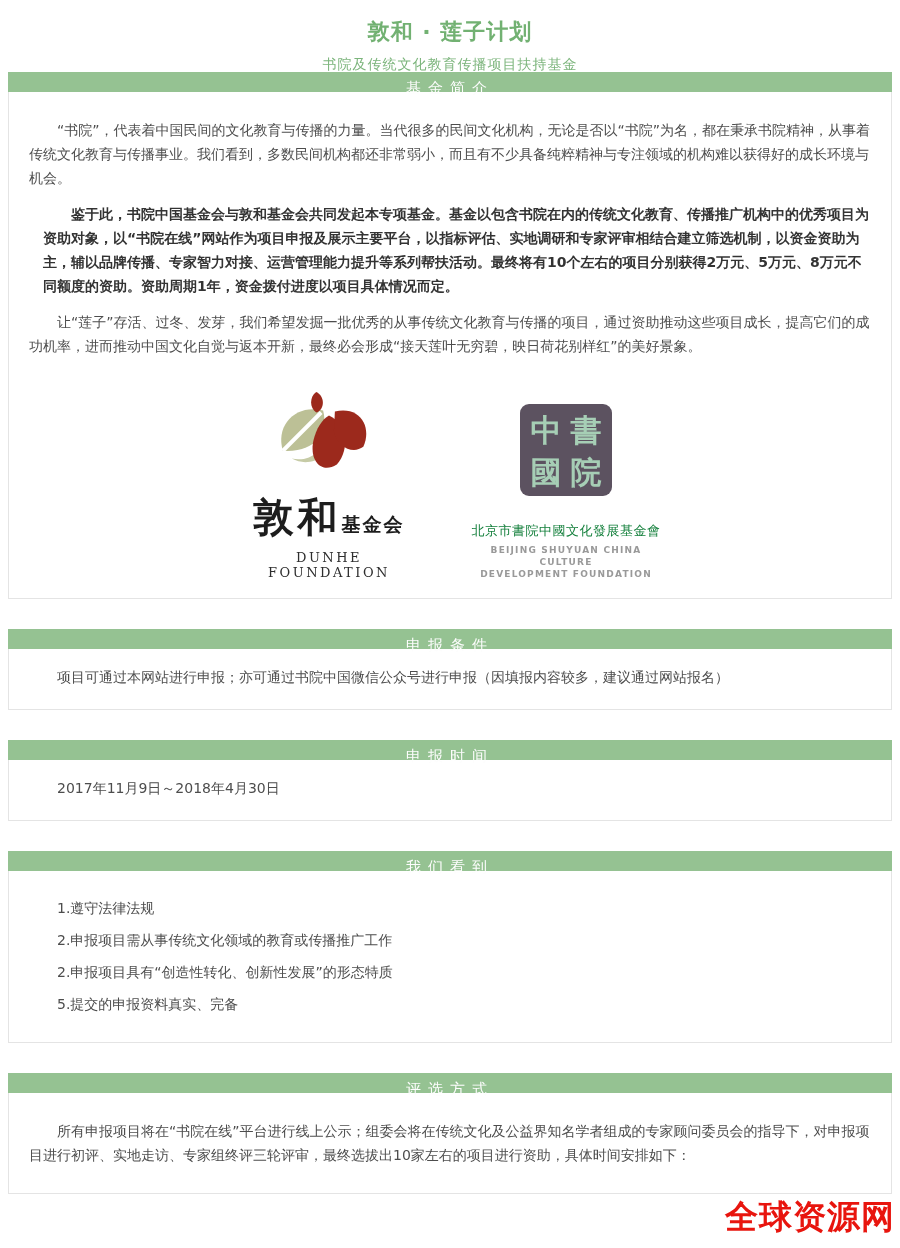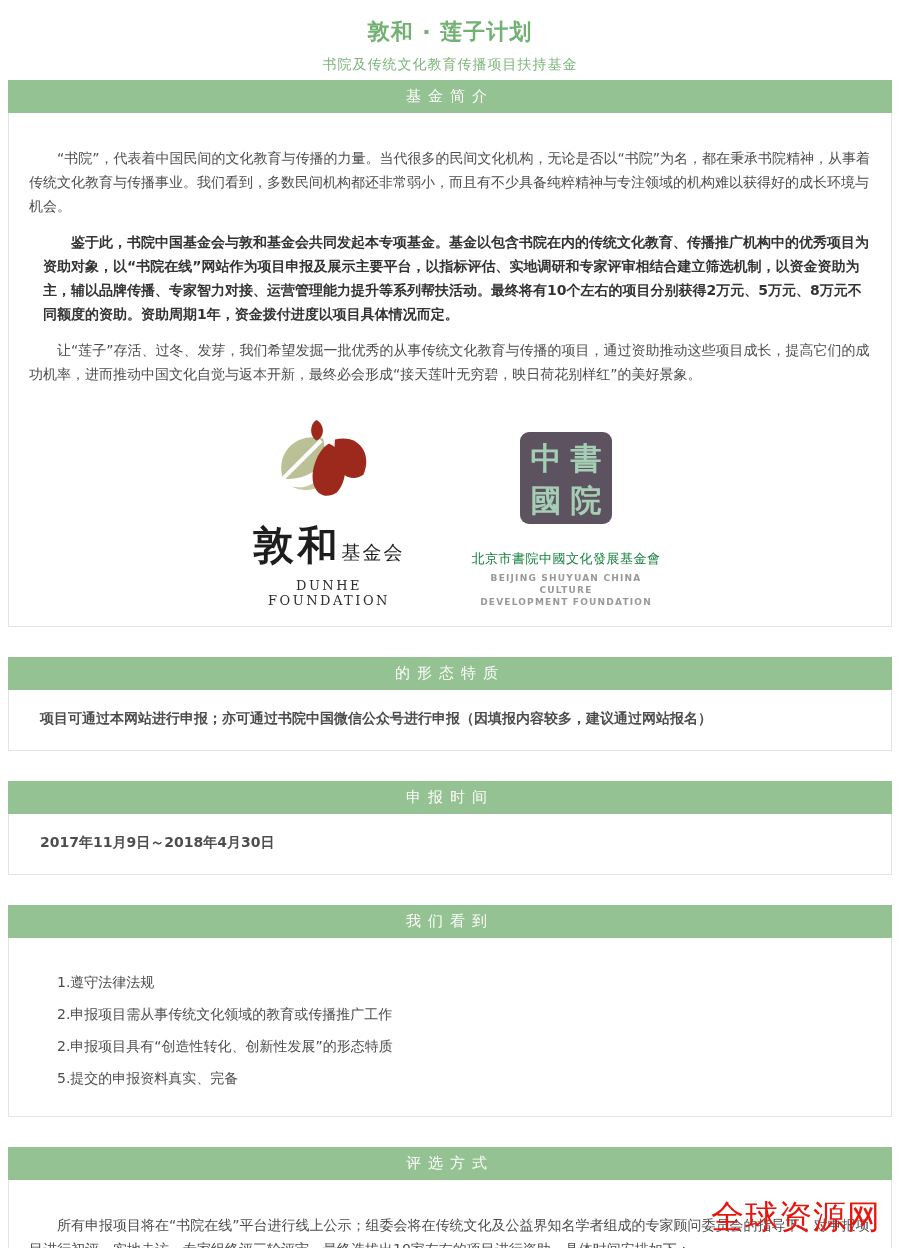--- a/index.html
+++ b/index.html
@@ -5,65 +5,65 @@
   * { margin:0; padding:0; box-sizing:border-box; }
   html,body { background:#ffffff; }
   body {
     width:900px; height:1248px; position:relative; overflow:hidden;
     font-family:"DejaVu Sans","Liberation Sans",sans-serif;
     color:#4d4d4d;
   }
   .wrap { margin:0 8px; }
 
   
-  .page-header { text-align:center; padding-top:17px; height:80px; }
+  .page-header { text-align:center; padding-top:17px; height:72px; }
   .page-header h1 { font-size:22px; font-weight:bold; color:#72b172; letter-spacing:1px; }
   .page-header h2 { font-size:14px; font-weight:normal; color:#7cb57c; margin-top:9px; letter-spacing:1px; }
 
   
   section { margin-bottom:30px; }
   .bar {
-    background:#95c292; color:#fdfdfd; height:33px; line-height:33px;
+    background:#95c292; color:#fdfdfd; height:20px; line-height:33px;
     text-align:center; font-size:15px; letter-spacing:7px;
   }
   .box {
     border:1px solid #e4e4e4; border-top:none; background:#fff;
-    padding:21px 20px 14px; font-size:14px;
+    padding:14px 20px 14px; font-size:14px;
   }
   .box p { line-height:24px; margin:12px 0; text-indent:2em; }
   .box p.strong { font-weight:bold; color:#333333;margin-left:14px; }
-  .box.single { padding:8px 3px 12px;font-weight:bold; }
+  .box.single { padding:8px 20px 12px; }
   .box.single p { margin:8px 0; }
   .box .item { line-height:17px; margin:15px 0; }
 
   
   .logos { display:flex; justify-content:center; align-items:flex-end; gap:42px; padding:16px 0 4px; }
   .logo-dunhe { width:190px; text-align:center; }
   .logo-dunhe .flower { display:block; margin:0 auto; }
   .dunhe-name { display:flex; justify-content:center; align-items:baseline; gap:0; color:#1d1d1d; }
   .dunhe-cn { font-size:40px; font-weight:bold; font-family:"DejaVu Serif","Liberation Serif",serif; letter-spacing:4px; }
-  .dunhe-suffix { font-size:19px; font-weight:normal; letter-spacing:2px; }
+  .dunhe-suffix { font-size:19px; font-weight:bold; letter-spacing:2px; }
   .dunhe-en { margin-top:5px; font-size:13px; letter-spacing:2.5px; color:#2e2e2e; font-family:"DejaVu Serif","Liberation Serif",serif; }
 
   .logo-shuyuan { width:200px; text-align:center; }
   .seal {
     width:92px; height:92px; margin:0 auto; background:#5c5260; border-radius:9px;
     display:grid; grid-template-columns:1fr 1fr; grid-template-rows:1fr 1fr;
     align-items:center; justify-items:center; padding:6px;
   }
   .seal span {
     color:#a6ceb5; font-size:31px; font-family:"DejaVu Serif","Liberation Serif",serif; font-weight:bold;
   }
   .shuyuan-cn { margin-top:26px; font-size:13px; font-weight:normal; color:#15803d; white-space:nowrap; letter-spacing:0.5px; }
   .shuyuan-en { margin-top:4px; font-size:9px; font-weight:bold; color:#999999; letter-spacing:1.2px; line-height:12px; }
 
   
   .watermark {
-    position:absolute; right:19px; bottom:8px;
-    font-size:33px; font-weight:normal; color:#e8150e; letter-spacing:1px;
+    position:absolute; right:5px; bottom:8px;
+    font-size:33px; font-weight:bold; color:#e8150e; letter-spacing:1px;
     white-space:nowrap;
   }
 </style>
 </head>
 <body>
 
 <div class="wrap">
 
   <header class="page-header">
     <h1>敦和 · 莲子计划</h1>
@@ -107,21 +107,21 @@
             <div>BEIJING SHUYUAN CHINA CULTURE</div>
             <div>DEVELOPMENT FOUNDATION</div>
           </div>
         </div>
 
       </div>
     </div>
   </section>
 
   <section>
-    <div class="bar">的形态特质</div>
+    <div class="bar">申报条件</div>
     <div class="box single">
       <p>项目可通过本网站进行申报；亦可通过书院中国微信公众号进行申报（因填报内容较多，建议通过网站报名）</p>
     </div>
   </section>
 
   <section>
     <div class="bar">申报时间</div>
     <div class="box single">
       <p>2017年11月9日～2018年4月30日</p>
     </div>

